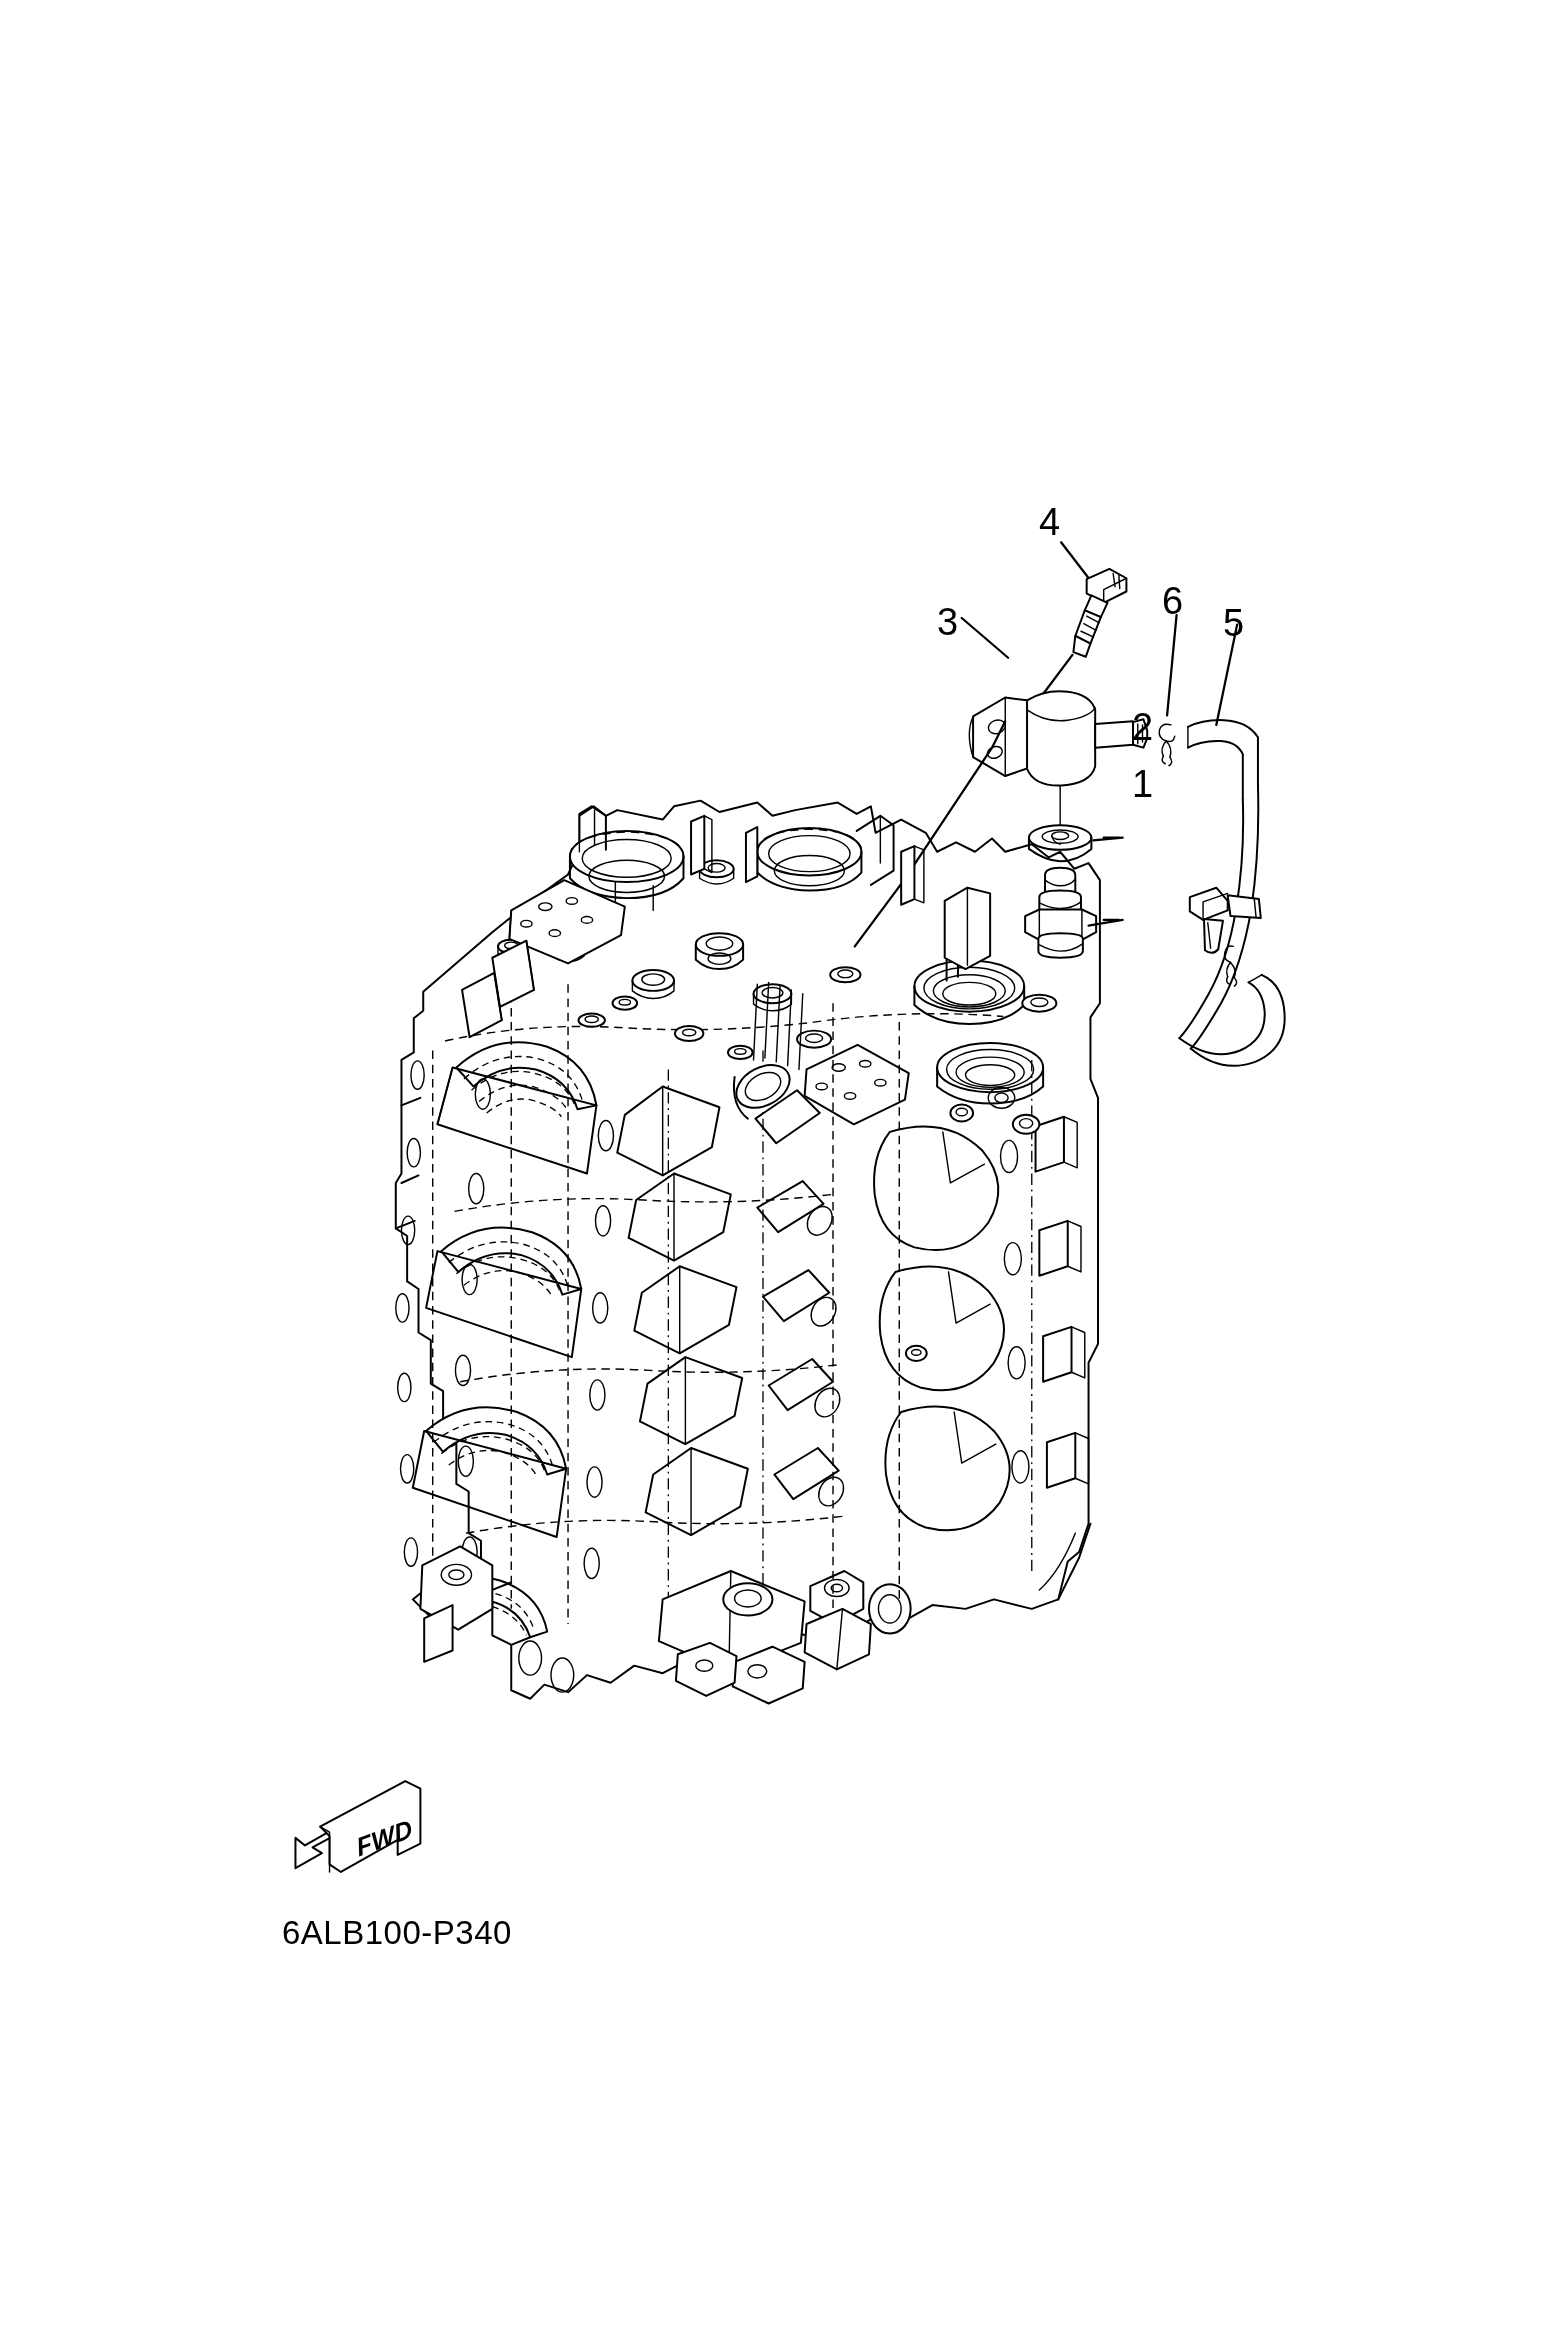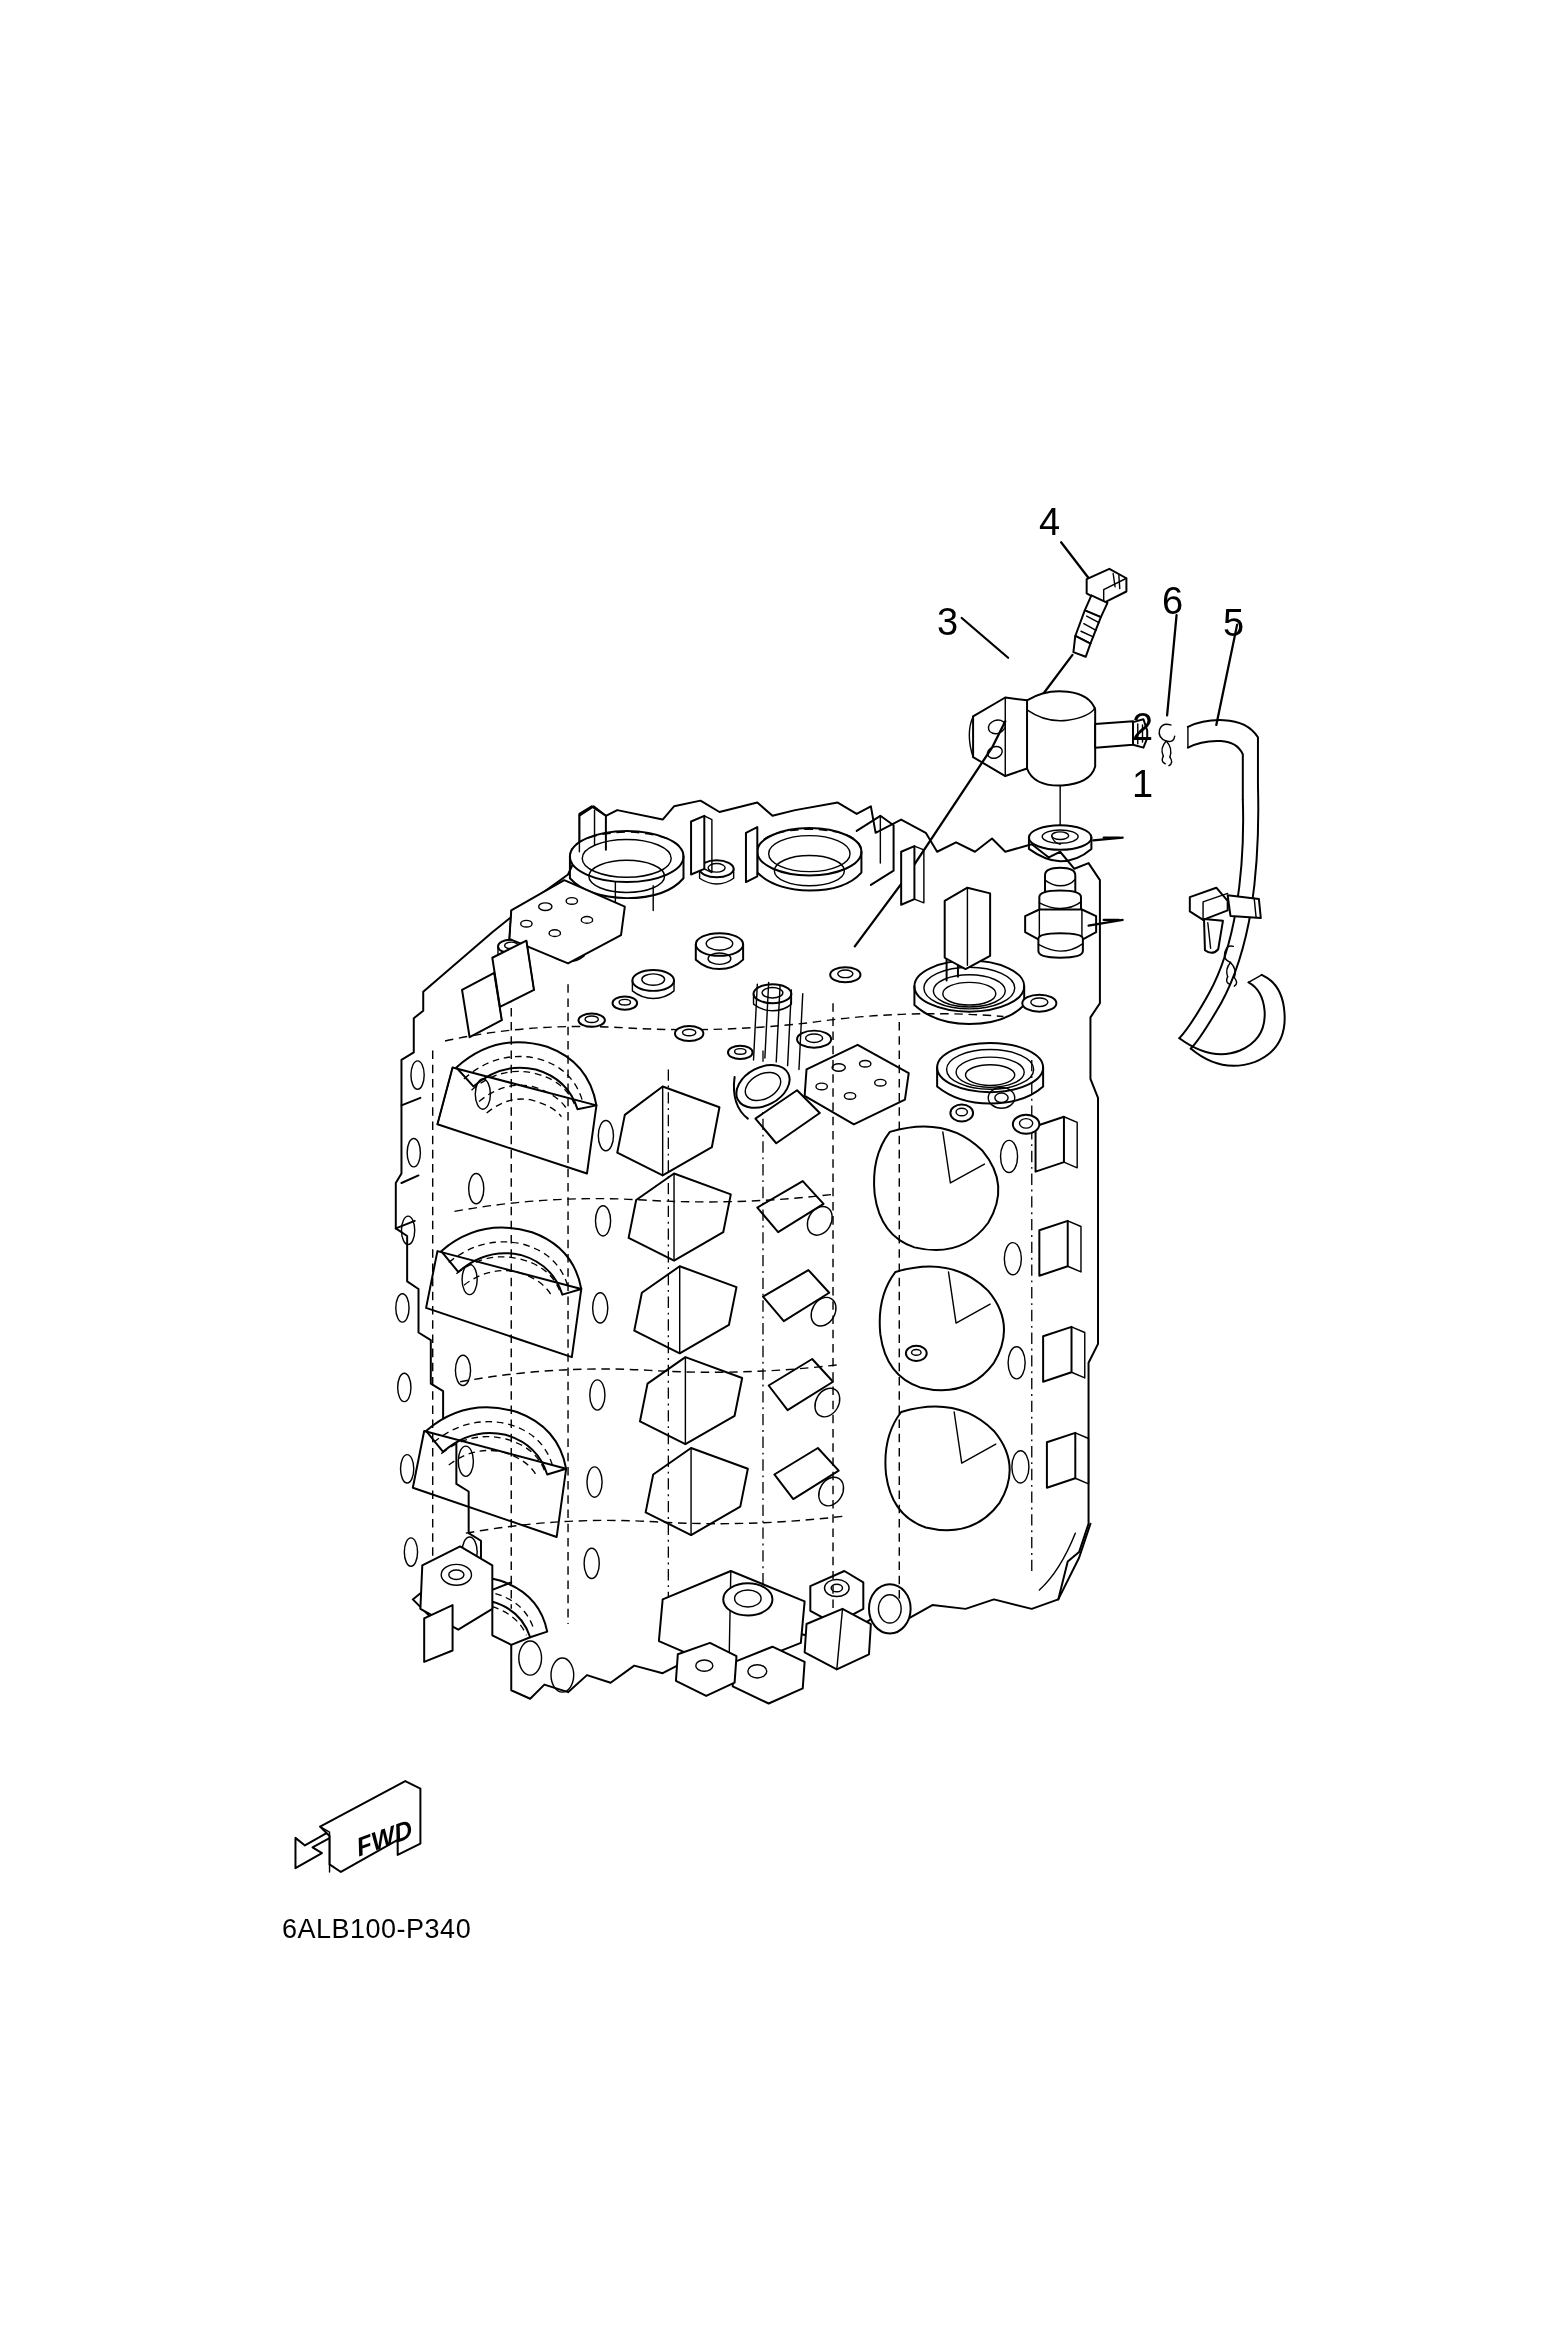--- a/index.html
+++ b/index.html
@@ -2,21 +2,21 @@
 <html style="font-size:15px"><head>
 <meta charset="utf-8">
 <style>
   html,body{margin:0;padding:0;background:#ffffff;}
   body{width:1561px;height:2348px;position:relative;overflow:hidden;
        font-family:"Liberation Sans",sans-serif;color:#000;}
   #sheet{position:absolute;inset:0;}
   svg{position:absolute;top:0;left:0;width:1561px;height:2348px;}
   .callout{position:absolute;font-size:38px;line-height:1;color:#000;
            font-family:"Liberation Sans",sans-serif;font-weight:400;}
-  #part-number{position:absolute;left:282px;top:1914px;font-size:27px;
+  #part-number{position:absolute;left:282px;top:1914px;font-size:33px;
                letter-spacing:0.5px;color:#000;white-space:nowrap;}
   #fwd-text{position:absolute;left:354px;top:1834px;font-size:25.6px;
             font-weight:bold;font-style:italic;color:#000;
             transform:rotate(-20deg) skewX(-8deg);transform-origin:0 0;
             letter-spacing:0px;}
 </style>
 </head>
 <body>
 
 <div id="sheet">

